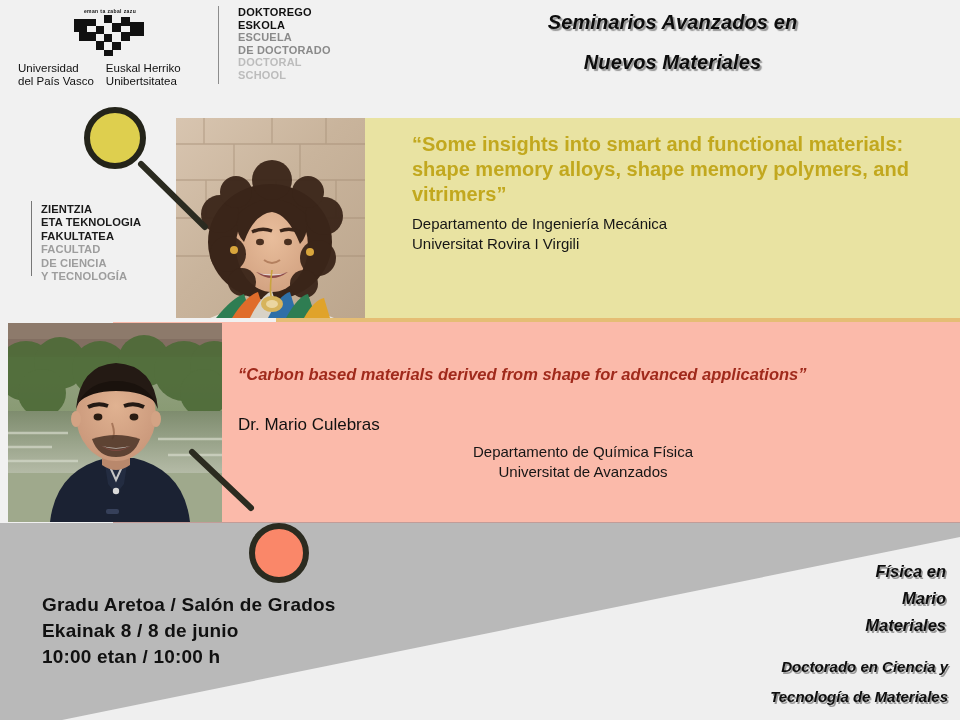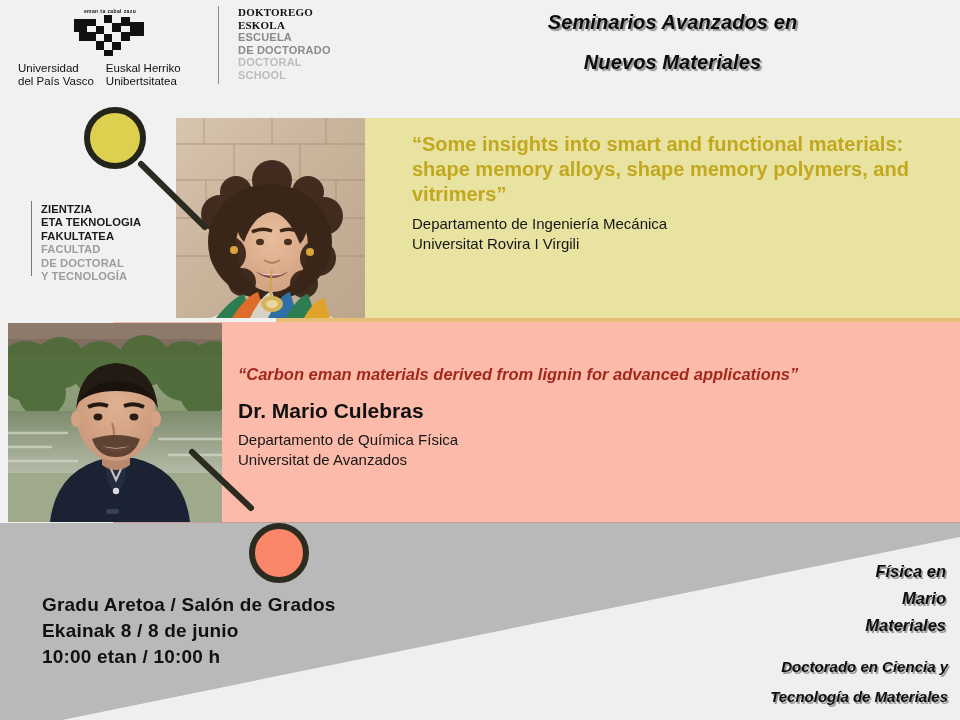--- a/index.html
+++ b/index.html
@@ -18,21 +18,21 @@
   .ehu-motto{font-size:5px;letter-spacing:.4px;color:#111;text-align:center;
       font-weight:bold;margin-left:58px;width:80px;}
   .ehu-mark{width:80px;height:44px;margin:1px auto 3px 58px;display:block;}
   .ehu-names{display:flex;gap:12px;font-size:11.5px;line-height:13px;color:#111;
       margin-left:6px;}
   .ehu-names div{white-space:nowrap;}
 
   .hdr-rule{position:absolute;left:218px;top:6px;width:1px;height:78px;background:#8d8d8d;}
   .ds-block{position:absolute;left:238px;top:6px;font-size:11px;line-height:12.6px;
       font-weight:bold;letter-spacing:.2px;}
-  .ds-eu{color:#111;font-family:Liberation Serif, serif;}
+  .ds-eu{color:#111;}
   .ds-es{color:#8a8a8a;}
   .ds-en{color:#bcbcbc;}
 
   .poster-title{
     position:absolute;left:400px;top:2px;width:545px;
     font-size:20px;line-height:40px;font-weight:bold;font-style:italic;
     color:#0d0d0d;text-align:center;letter-spacing:.1px;
     text-shadow:2px 2px 1px rgba(120,120,120,.75);
   }
 
@@ -69,22 +69,22 @@
       text-shadow:1.5px 1.5px .5px rgba(130,130,130,.8);}
 
   
   .talk1{position:absolute;left:412px;top:132px;width:500px;}
   .talk1 .title{font-size:20px;line-height:25px;font-weight:bold;color:#C2A81E;}
   .talk1 .speaker{font-size:17px;font-weight:bold;color:#111;margin-top:11px;}
   .talk1 .affil{font-size:15px;line-height:20px;color:#161616;margin-top:7px;}
 
   .talk2{position:absolute;left:238px;top:362px;width:690px;}
   .talk2 .title{font-size:16.5px;line-height:25px;font-weight:bold;font-style:italic;color:#A02A1C;}
-  .talk2 .speaker{font-size:21px;font-weight:bold;color:#111;margin-top:12px;}
-  .talk2 .affil{font-size:15px;line-height:20px;color:#161616;margin-top:7px;}
+  .talk2 .speaker{font-size:17px;font-weight:normal;color:#111;margin-top:28px;}
+  .talk2 .affil{font-size:15px;line-height:20px;color:#161616;margin-top:7px;text-align:center;}
 
   
   .pin-svg{position:absolute;left:0;top:0;width:960px;height:720px;pointer-events:none;}
 </style>
 </head>
 <body>
 
 <div id="poster">
 
   <div class="hdr-logos">
@@ -137,21 +137,21 @@
     <div>Seminarios Avanzados en</div>
     <div>Nuevos Materiales</div>
   </div>
 
   <div class="fac-rule"></div>
   <div class="fac-block">
     <div class="fac-eu">ZIENTZIA</div>
     <div class="fac-eu">ETA TEKNOLOGIA</div>
     <div class="fac-eu">FAKULTATEA</div>
     <div class="fac-es">FACULTAD</div>
-    <div class="fac-es">DE DOCTORAL</div>
+    <div class="fac-es">DE CIENCIA</div>
     <div class="fac-es">Y TECNOLOGÍA</div>
   </div>
 
   <div class="panel-yellow"></div>
   <div class="shadow-yellow"></div>
 
   <div class="photo photo1">
     <svg viewBox="0 0 189 200" width="189" height="200" preserveAspectRatio="none">
       <defs>
         <linearGradient id="wall1" x1="0" y1="0" x2="1" y2="1">
@@ -277,21 +277,21 @@
       <path d="M104 100 q4 12 0 16" stroke="#A8775A" stroke-width="2" fill="none"></path>
       <path d="M84 116 q24 -8 48 0 q-6 18 -24 18 q-18 0 -24 -18Z" fill="#4A3326" opacity=".85"></path>
       <path d="M92 122 q16 10 32 0 q-16 12 -32 0Z" fill="#7E4840"></path>
       <path d="M94 123 q14 5 28 0 q-14 4 -28 0Z" fill="#F2F2F2"></path>
       <ellipse cx="68" cy="96" rx="5" ry="8" fill="#D3A384"></ellipse>
       <ellipse cx="148" cy="96" rx="5" ry="8" fill="#D3A384"></ellipse>
     </svg>
   </div>
 
   <div class="talk2">
-    <div class="title">“Carbon eman materials derived from lignin for advanced applications”</div>
+    <div class="title">“Carbon based materials derived from shape for advanced applications”</div>
     <div class="speaker">Dr. Mario Culebras</div>
     <div class="affil">
       <div>Departamento de Química Física</div>
       <div>Universitat de Avanzados</div>
     </div>
   </div>
 
   <div class="footer-gray"></div>
   <svg class="footer-white-tri" viewBox="0 0 960 197">
     <polygon points="960,14 960,197 62,197" fill="#EFEFEF"></polygon>

